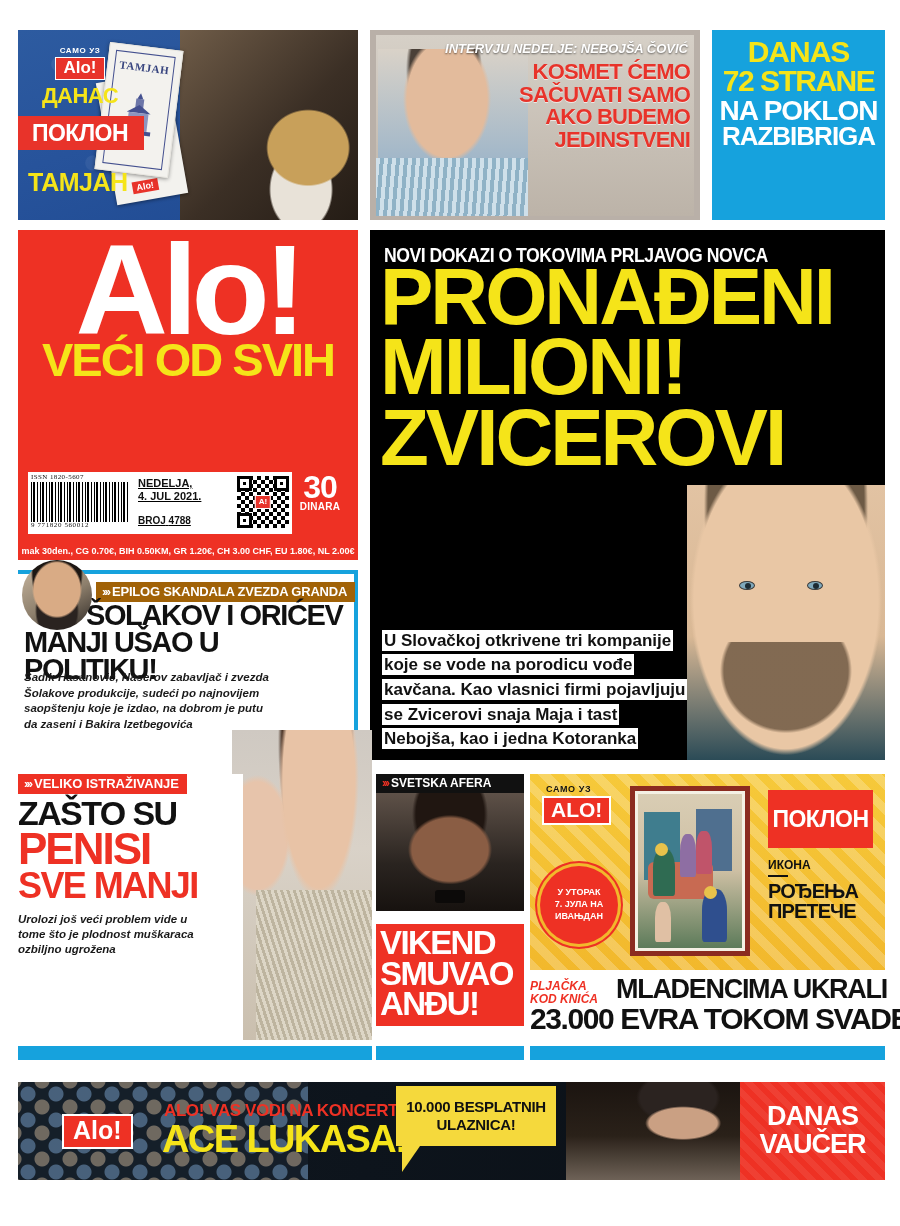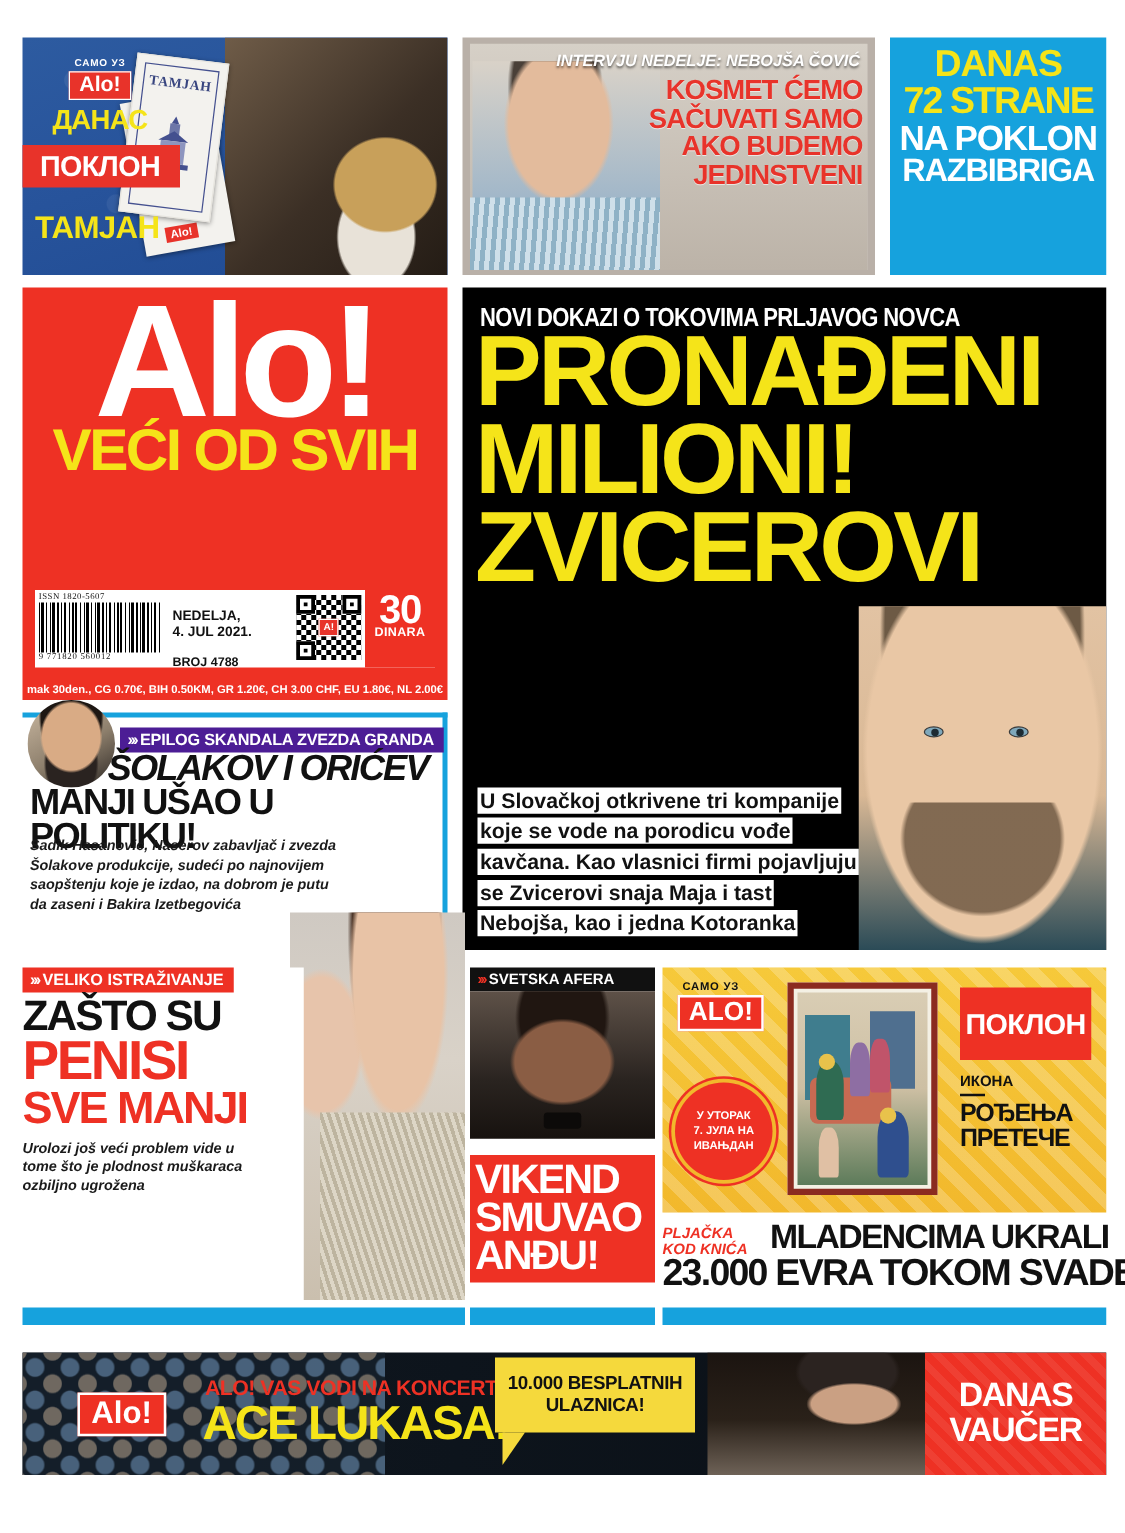--- a/index.html
+++ b/index.html
@@ -112,21 +112,21 @@
   .alo-big { font:900 128px/.82 "Liberation Sans",sans-serif; color:#fff; letter-spacing:-6px; text-align:center; }
   .veci { font:900 47px/.9 "Liberation Sans",sans-serif; color:#f5e419; letter-spacing:-2px;
           text-align:center; margin-top:-4px; }
   .infobar { position:absolute; left:10px; right:10px; bottom:26px; height:62px; background:#fff;
              display:flex; align-items:stretch; }
   .barcode { width:103px; padding:2px 3px 0; }
   .issn { font:7px/1 "Liberation Serif",serif; color:#111; letter-spacing:.4px; text-align:left; }
   .bars { height:40px; margin-top:1px;
     background:repeating-linear-gradient(90deg,#000 0 1px,#fff 1px 2px,#000 2px 4px,#fff 4px 6px,#000 6px 7px,#fff 7px 9px); }
   .barnum { font:7px/1.1 "Liberation Serif",serif; color:#111; letter-spacing:.6px; }
-  .dateblk { flex:1; padding:15px 0 0 7px; }
+  .dateblk { flex:1; padding:5px 0 0 7px;text-decoration:underline; }
   .dateblk .d1 { font:bold 11px/1.2 "Liberation Sans",sans-serif; color:#111; }
   .dateblk .d2 { font:bold 11px/1.2 "Liberation Sans",sans-serif; color:#111; }
   .dateblk .d3 { font:bold 10px/1.2 "Liberation Sans",sans-serif; color:#111; margin-top:12px; }
   .dateblk .d3 b { font-weight:900; }
   .qr { width:52px; height:52px; margin:4px 3px 0 0; position:relative;
     background:
       conic-gradient(from 0deg,#000 0 25%,#fff 0 50%,#000 0 75%,#fff 0) 0 0/8px 8px,
       #fff; }
   .qr .qa { position:absolute; width:15px; height:15px; border:3px solid #000; background:#fff; }
   .qr .qa:after { content:""; position:absolute; inset:3px; background:#000; }
@@ -167,27 +167,27 @@
   
   .solak { position:absolute; left:0; top:540px; width:340px; height:200px; background:#fff;
            border-top:4px solid #16a2dd; border-right:4px solid #16a2dd; }
   .sadik { position:absolute; left:4px; top:-14px; width:70px; height:70px; border-radius:50%;
     overflow:hidden; z-index:3;
     background:
       radial-gradient(ellipse at 50% 42%, #d9ab85 0 23px, transparent 25px),
       radial-gradient(ellipse at 50% 18%, #1d1713 0 24px, transparent 26px),
       radial-gradient(ellipse at 50% 72%, #2a2320 0 20px, transparent 22px),
       linear-gradient(150deg,#cdbba4 0%,#8d7f6c 55%,#2b2623 100%); }
-  .epilog { position:absolute; left:78px; top:8px; background:#4c1d95; color:#fff;
+  .epilog { position:absolute; left:78px; top:8px; background:#a16207; color:#fff;
             padding:3px 8px 3px 6px; font:900 13px/1.05 "Liberation Sans",sans-serif;
             letter-spacing:-.2px; white-space:nowrap; }
   .epilog .arrows { letter-spacing:-2px; margin-right:3px; }
   .solak .h { position:absolute; left:6px; top:28px; width:330px; }
   .solak .h div { font:900 29px/.93 "Liberation Sans",sans-serif; color:#111; letter-spacing:-1.4px; }
-  .solak .h .r1 { padding-left:62px;font-style:italic; }
+  .solak .h .r1 { padding-left:62px; }
   .solak .lead { position:absolute; left:6px; top:96px; width:250px;
                  font:italic bold 11.5px/1.35 "Liberation Sans",sans-serif; color:#1a1a1a; }
 
   
   .penisi { position:absolute; left:0; top:744px; width:225px; height:266px; background:#fff; }
   .veliko { background:#ee3124; color:#fff; display:inline-block; padding:3px 8px 3px 6px;
             font:900 13px/1.05 "Liberation Sans",sans-serif; white-space:nowrap; }
   .veliko .arrows { letter-spacing:-2px; margin-right:3px; }
   .penisi .l1 { font:900 34px/.92 "Liberation Sans",sans-serif; color:#111; letter-spacing:-1.6px; margin-top:4px; }
   .penisi .l2 { font:900 44px/.9 "Liberation Sans",sans-serif; color:#ee3124; letter-spacing:-2px; }

